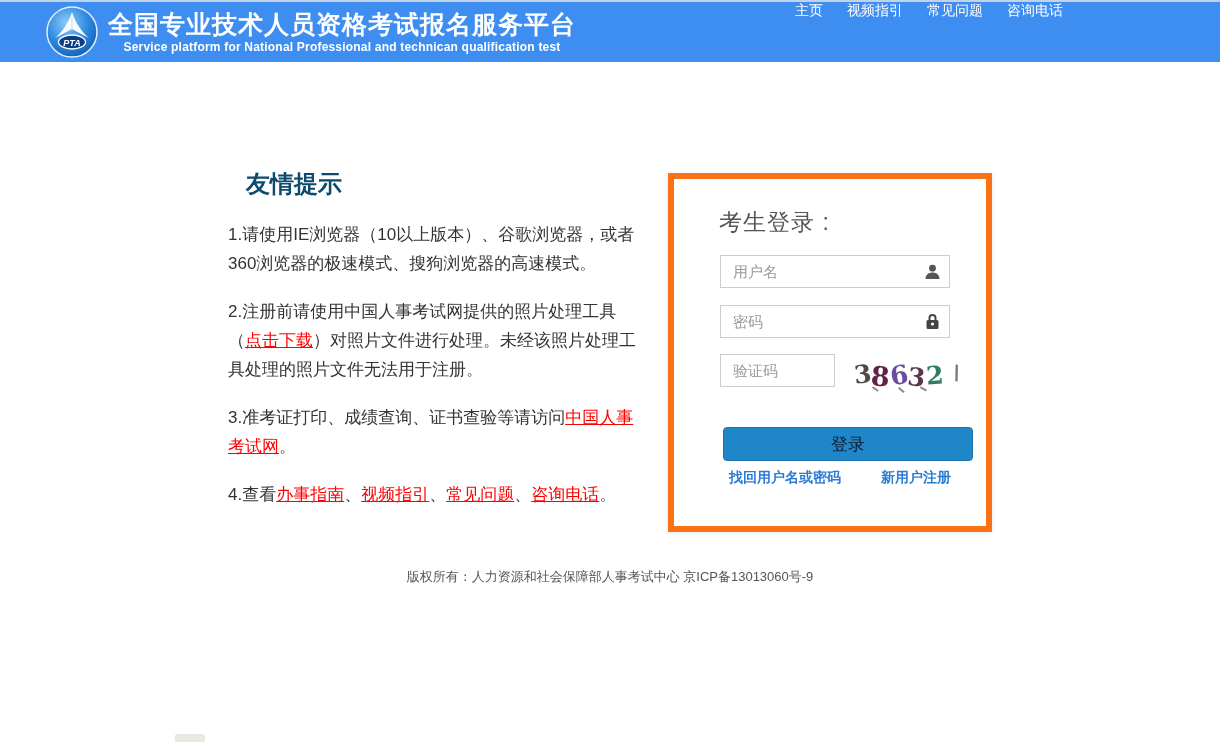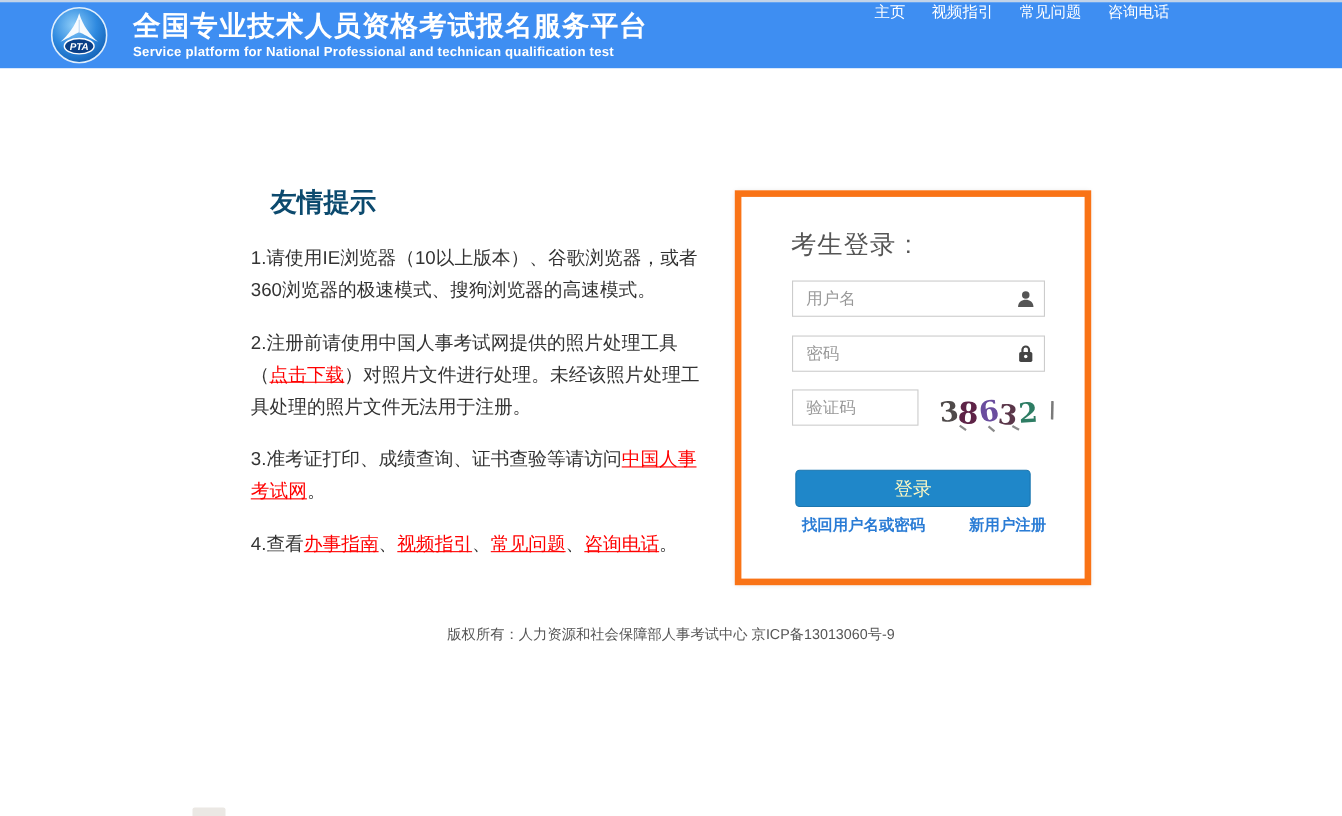--- a/index.html
+++ b/index.html
@@ -8,23 +8,23 @@
     font-family: "Liberation Sans", "DejaVu Sans", sans-serif;
     background:#fff; position:relative; overflow:hidden;
   }
   
   .top-strip { height:2px; background:#c2d3e8; }
   .header {
     height:60px; background:#3e8ef2; position:relative;
     display:flex; align-items:center; padding-left:46px;
   }
   .logo { width:52px; height:52px; flex:0 0 auto; }
-  .brand { margin-left:23px; color:#fff; }
+  .brand { margin-left:10px; color:#fff; }
   .brand-title { font-size:25px; font-weight:bold; letter-spacing:1px; line-height:1.15; }
-  .brand-sub { font-size:12px; font-weight:bold; margin-top:2px; letter-spacing:.2px; }
+  .brand-sub { font-size:12px; font-weight:bold; margin-top:2px; letter-spacing:.2px;text-align:center; }
   .top-nav { position:absolute; right:157px; top:0; height:60px; display:flex; align-items:flex-start; gap:24px; }
   .top-nav a { color:#fff; font-size:14px; text-decoration:none; cursor:pointer; }
   
   .tips { position:absolute; left:228px; top:168px; width:422px; color:#333; }
   .tips h2 { font-size:24px; font-weight:bold; color:#0c4a6e; margin-bottom:20px;margin-left:18px; }
   .tips p { font-size:17px; line-height:29px; margin-bottom:19px; }
   .tips a { color:#ff0000; text-decoration:underline; cursor:pointer; }
   
   .panel {
     position:absolute; left:668px; top:173px; width:324px; height:359px;
@@ -54,23 +54,23 @@
   .captcha-img span:nth-child(3){ transform:rotate(-8deg) translateY(1px); font-size:26px; }
   .captcha-img span:nth-child(4){ transform:rotate(7deg) translateY(3px); }
   .captcha-img span:nth-child(5){ transform:rotate(-4deg) translateY(1px); }
   .captcha-noise { position:absolute; right:2px; top:6px; color:#7a7a7a; font-size:20px; letter-spacing:-6px; transform:rotate(8deg); font-weight:normal; }
   .captcha-tick { position:absolute; width:7px; height:1.5px; background:#8a8a8a; }
   .t1 { left:18px; bottom:3px; transform:rotate(35deg); }
   .t2 { left:44px; bottom:2px; transform:rotate(40deg); }
   .t3 { left:66px; bottom:3px; transform:rotate(30deg); }
   
   .login-btn {
-    position:absolute; left:49px; top:248px; width:214px; height:34px;
+    position:absolute; left:49px; top:248px; width:250px; height:34px;
     background:#1f87c9; border:1px solid #1b76af; border-radius:4px;
-    color:#fef9c3; font-size:17px; cursor:pointer; font-family:Liberation Serif, serif;
+    color:#0f172a; font-size:17px; cursor:pointer; font-family:Liberation Serif, serif;
   }
   .panel-links { position:absolute; left:55px; top:290px; width:222px; display:flex; justify-content:space-between; }
   .panel-links a { color:#2a7cd5; font-size:14px; text-decoration:none; cursor:pointer;font-weight:bold; }
   
   .footer { position:absolute; left:0; top:568px; width:100%; text-align:center; font-size:13px; color:#555; }
   
   .partial-bottom { position:absolute; left:175px; top:734px; width:30px; height:8px; background:#ebe8e4; border-radius:2px 2px 0 0; }
 </style>
 </head>
 <body>

